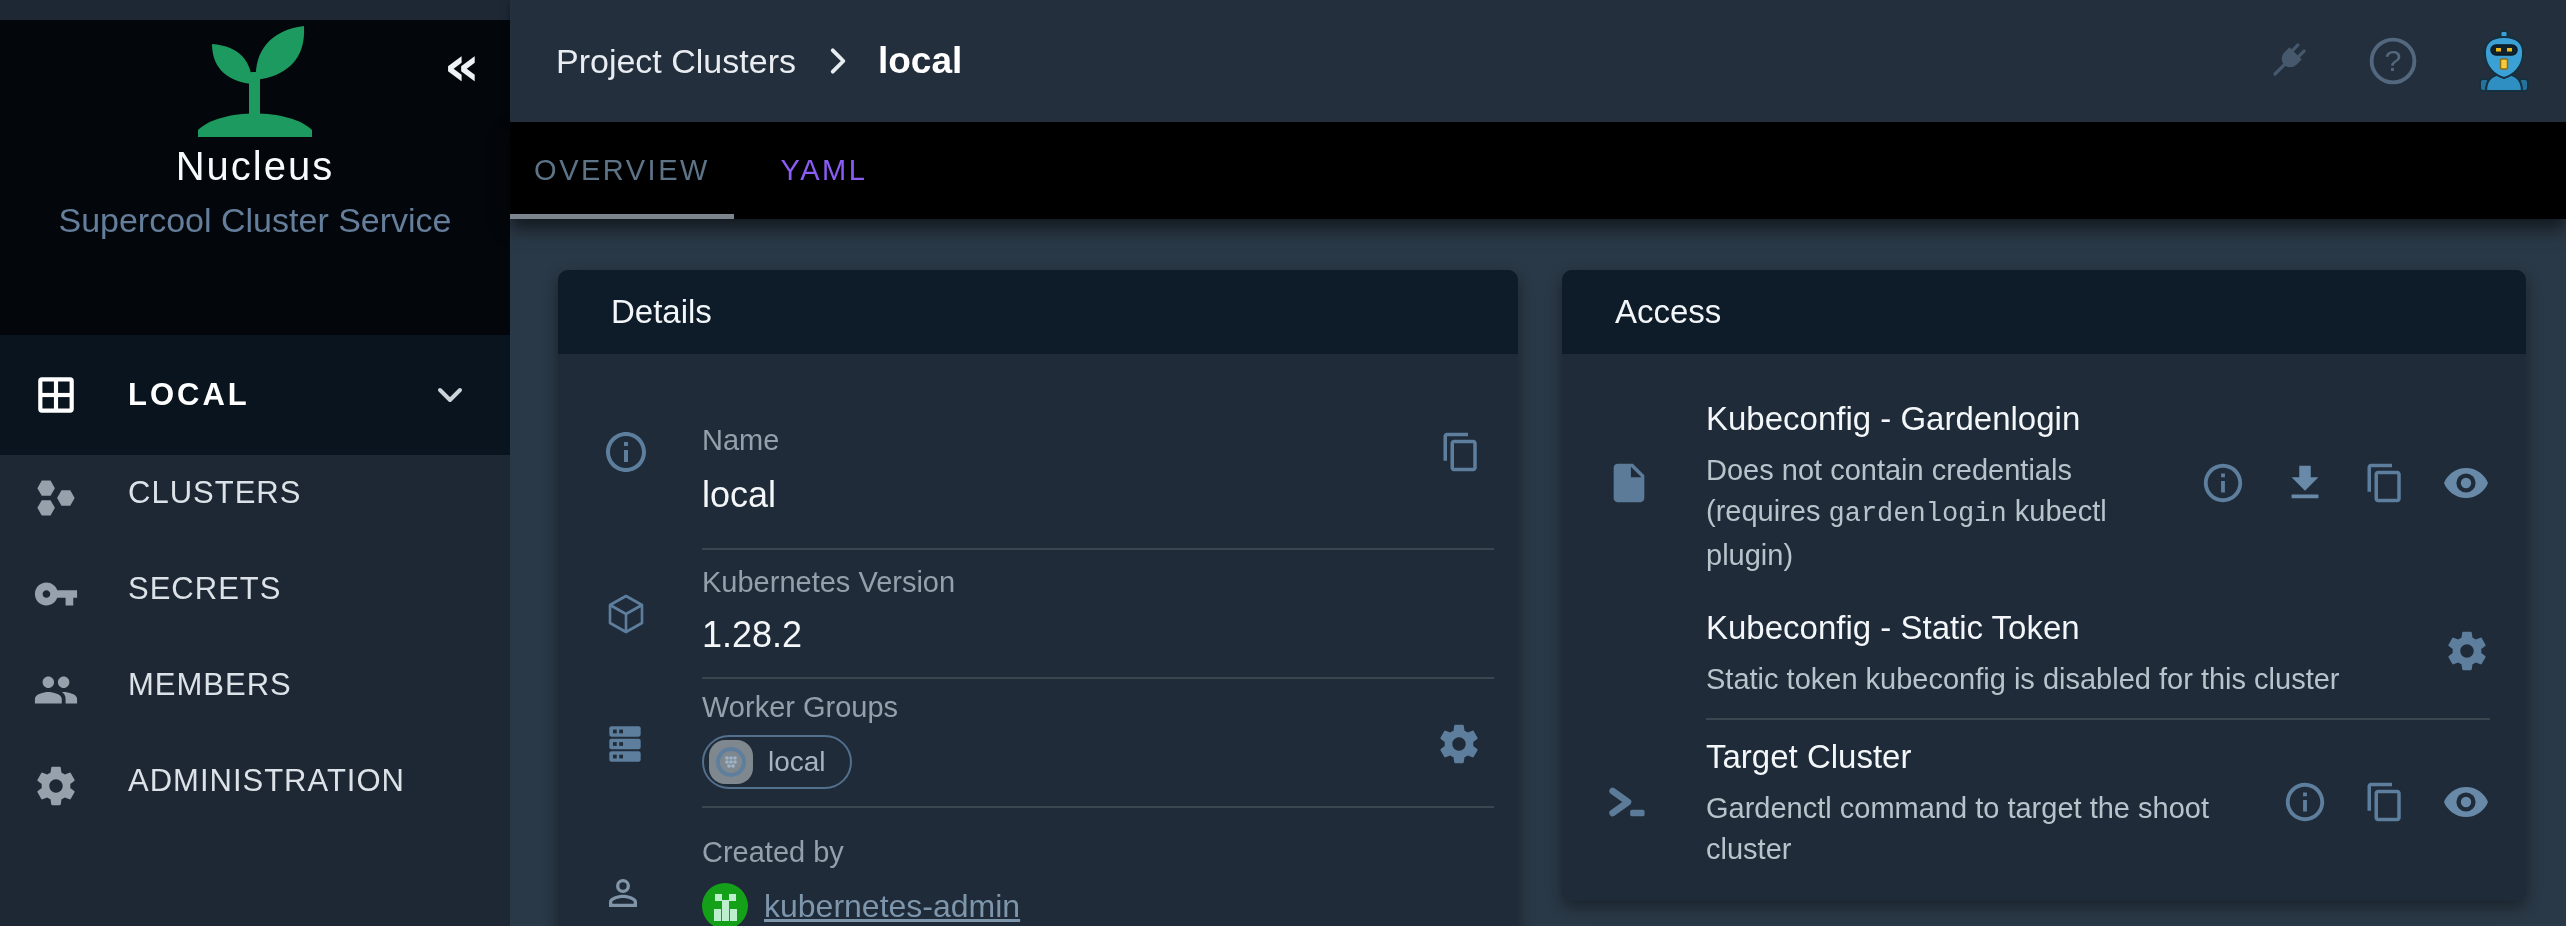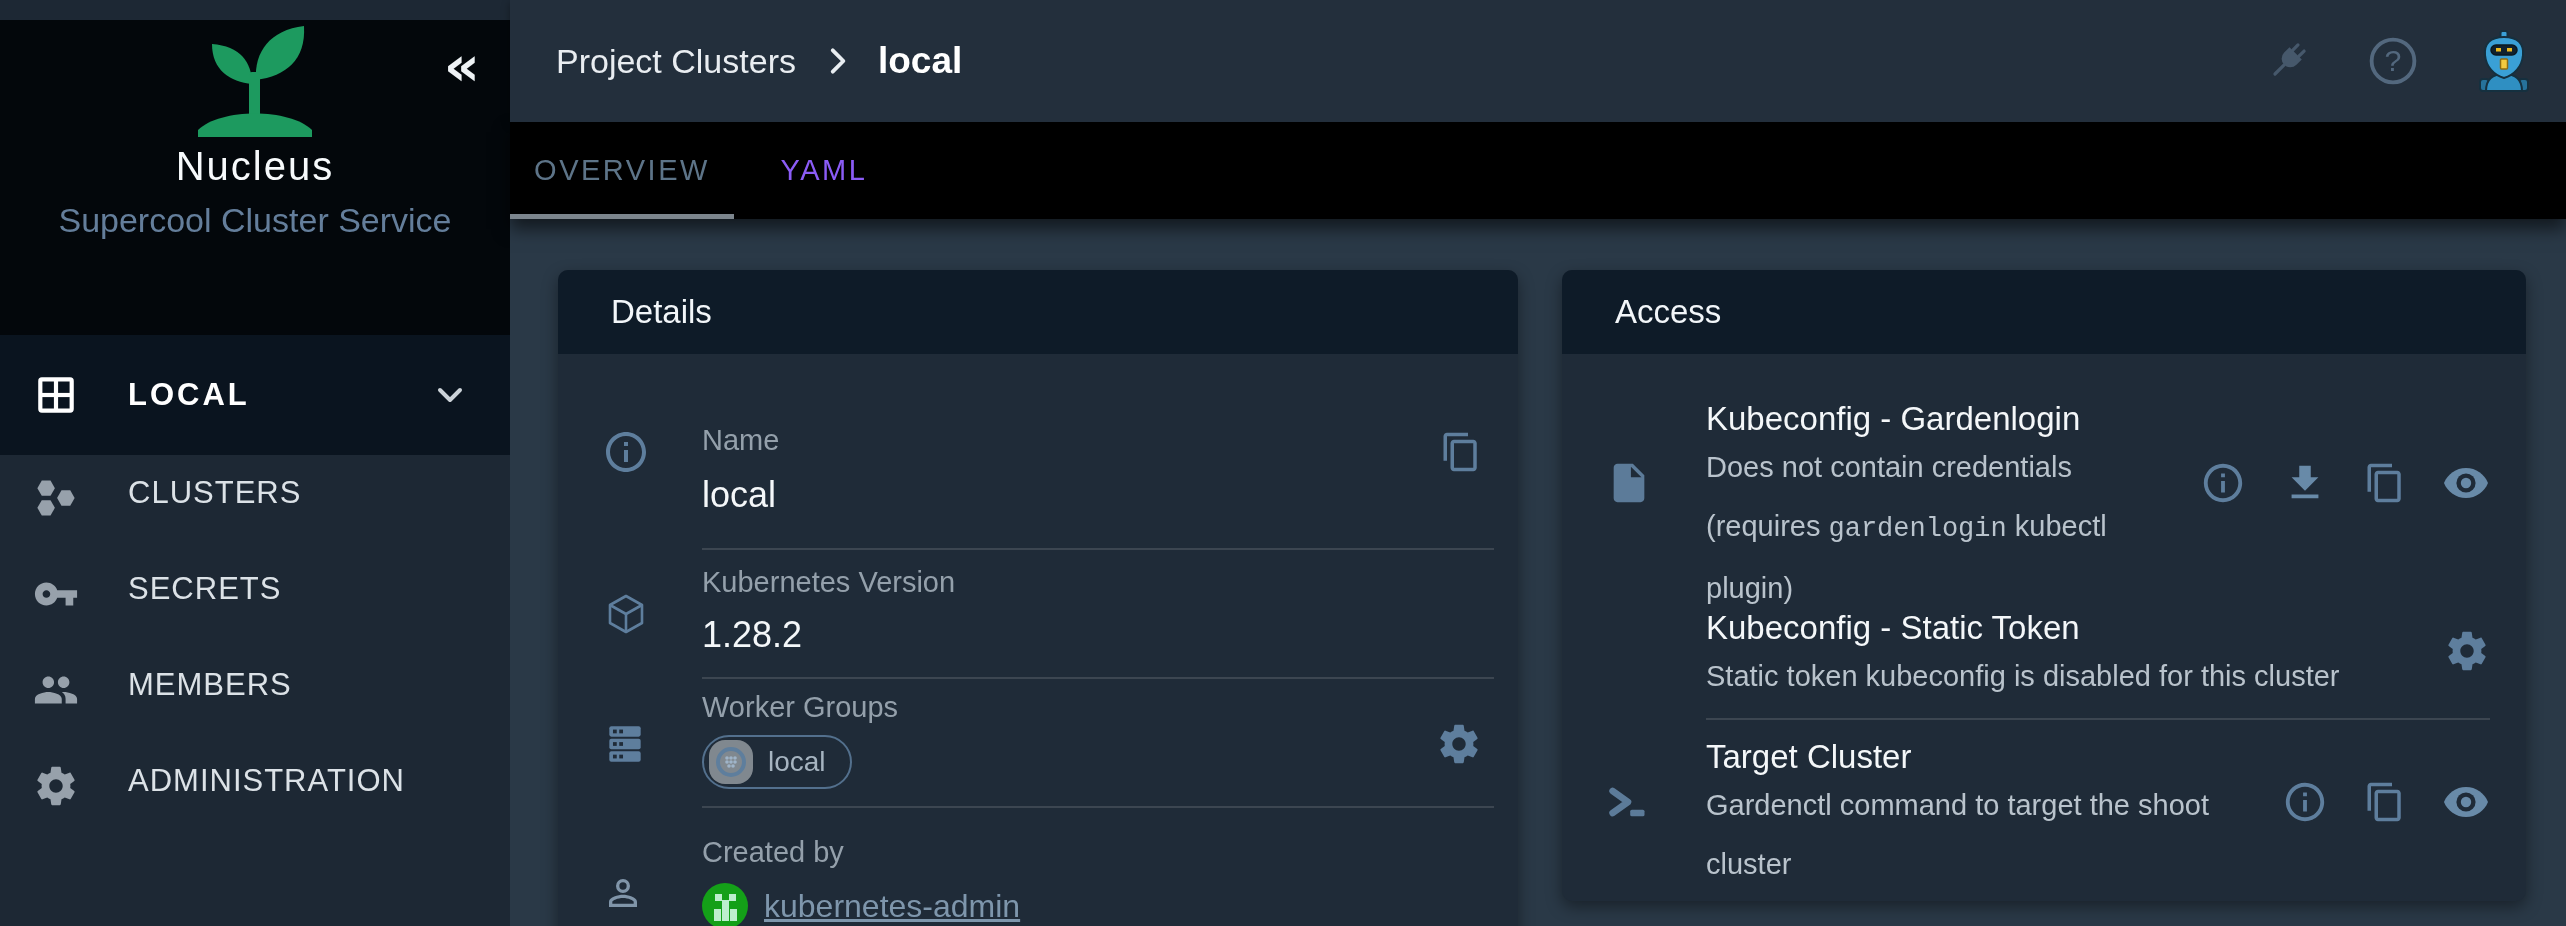--- a/index.html
+++ b/index.html
@@ -68,21 +68,21 @@
   .chip { display:inline-flex; align-items:center; height:54px; margin-top:11px;
           border:2px solid #53708d; border-radius:28px; padding:0 24px 0 4px; gap:14px; cursor:pointer; }
   .chip-label { font-size:28px; color:#a6b4c0; }
 
   .created-line { display:flex; align-items:center; gap:16px; margin-top:14px; }
   .created-link { font-size:32px; color:#7e96ac; text-decoration:underline; cursor:pointer; }
 
   
   .arow { position:relative; padding-left:144px; }
   .arow-title { font-size:33px; color:#f4f7f9; }
-  .arow-desc { font-size:29px; color:#b9c3cc; line-height:59px; }
+  .arow-desc { font-size:29px; color:#b9c3cc; line-height:41px; margin-top:12px; }
   .arow-desc code { font-family:"Liberation Mono","DejaVu Sans Mono",monospace; font-size:27px; color:#b9c3cc; }
   .arow-1 { height:229px; padding-top:46px; } .arow-1 .arow-desc { max-width:470px; }
   .arow-2 { height:137px; padding-top:26px; } .arow-2 .arow-desc { max-width:720px; }
   .arow-3 { height:181px; padding-top:18px; } .arow-3 .arow-desc { max-width:560px; }
   .arow-actions { position:absolute; right:36px; display:flex; align-items:center; gap:36px; }
   .arow-1 .arow-actions { top:129px; transform:translateY(-50%); }
   .arow-2 .arow-actions { top:68px;  transform:translateY(-50%); }
   .arow-3 .arow-actions { top:82px;  transform:translateY(-50%); }
   .arow-1 .row-icon-abs { top:129px; }
   .arow-3 .row-icon-abs { top:82px; }

